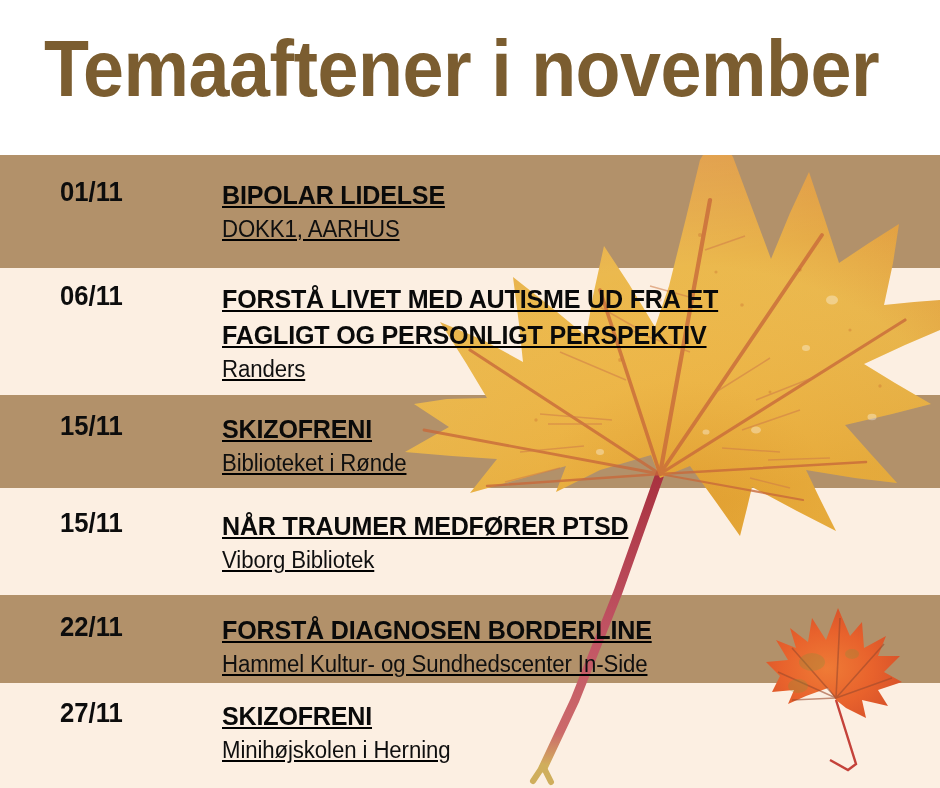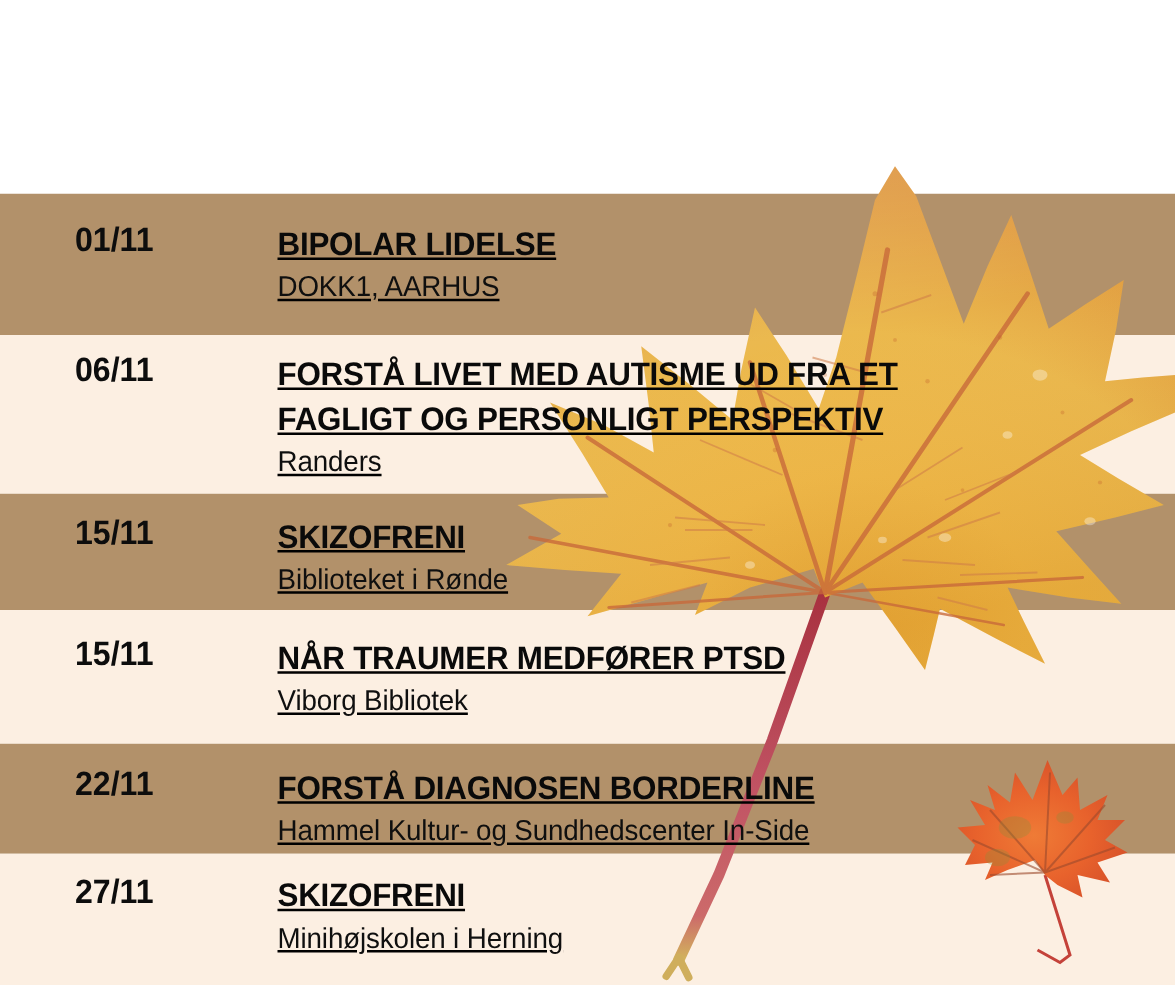--- a/index.html
+++ b/index.html
@@ -249,20 +249,23 @@
         </g>
         <g fill="#8a8f3a" opacity="0.30">
           <ellipse cx="812" cy="662" rx="13" ry="9"></ellipse>
           <ellipse cx="798" cy="686" rx="10" ry="7"></ellipse>
           <ellipse cx="852" cy="654" rx="7" ry="5"></ellipse>
         </g>
       </g>
     </svg>
   </div>
 
+  <div class="header">
+    <div class="poster-title">Temaaftener i november</div>
+  </div>
 
   <div class="rows">
       <div class="row" style="top: 177px;">
         <div class="row-date">01/11</div>
         <div class="row-body">
           <div class="row-title">BIPOLAR LIDELSE</div>
           <div class="row-venue">DOKK1, AARHUS</div>
         </div>
       </div>
       <div class="row" style="top: 281px;">

